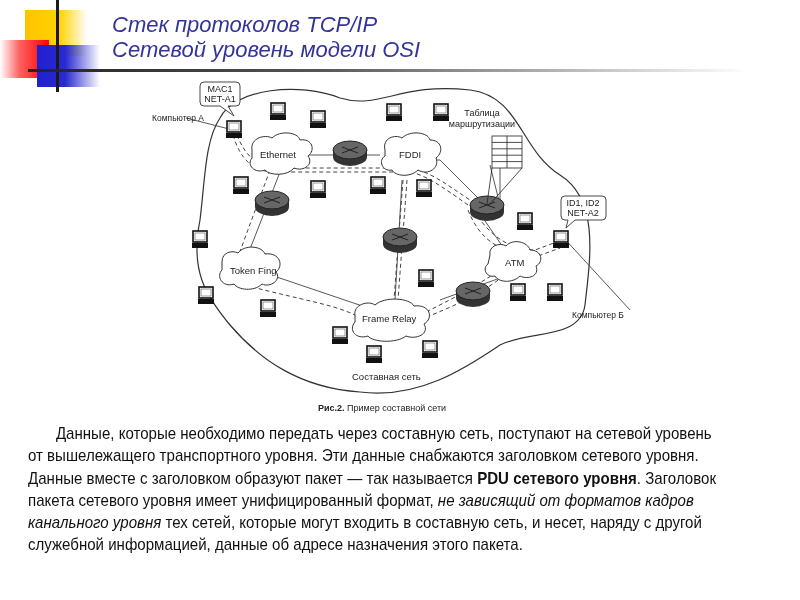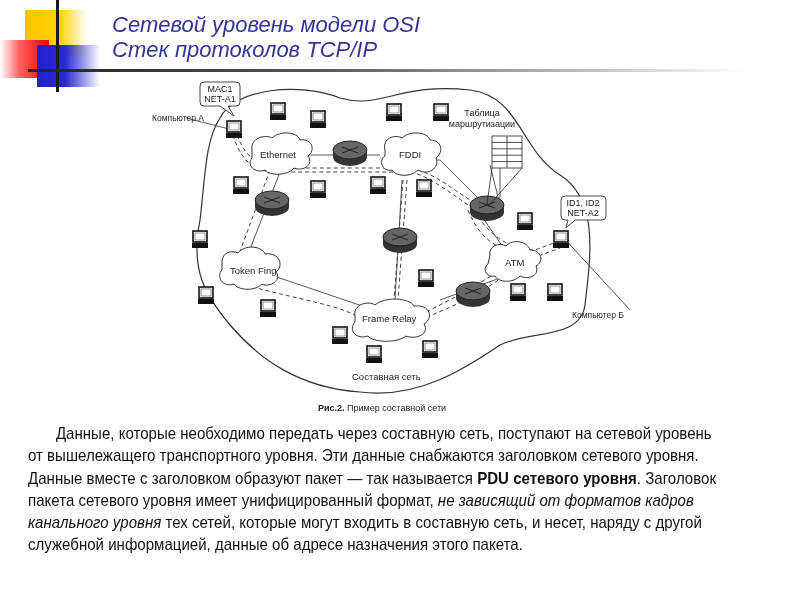--- a/index.html
+++ b/index.html
@@ -23,22 +23,22 @@
 
 <div class="logo">
   <div class="sq-yellow"></div>
   <div class="sq-red"></div>
   <div class="sq-blue"></div>
   <div class="v-line"></div>
 </div>
 <div class="h-line"></div>
 
 <div class="title">
+  <div>Стек протоколов TCP/IP</div>
   <div>Сетевой уровень модели OSI</div>
-  <div>Стек протоколов TCP/IP</div>
 </div>
 
 <svg class="diagram" viewBox="148 72 510 345" width="510" height="345">
   <defs>
     <g id="pc">
       <rect x="-7" y="-9" width="14" height="11" fill="#fff" stroke="#111" stroke-width="1.6"></rect>
       <rect x="-5" y="-7" width="10" height="7" fill="#fff" stroke="#555" stroke-width="0.6"></rect>
       <rect x="-8" y="3" width="16" height="5" fill="#111"></rect>
     </g>
     <g id="router">

